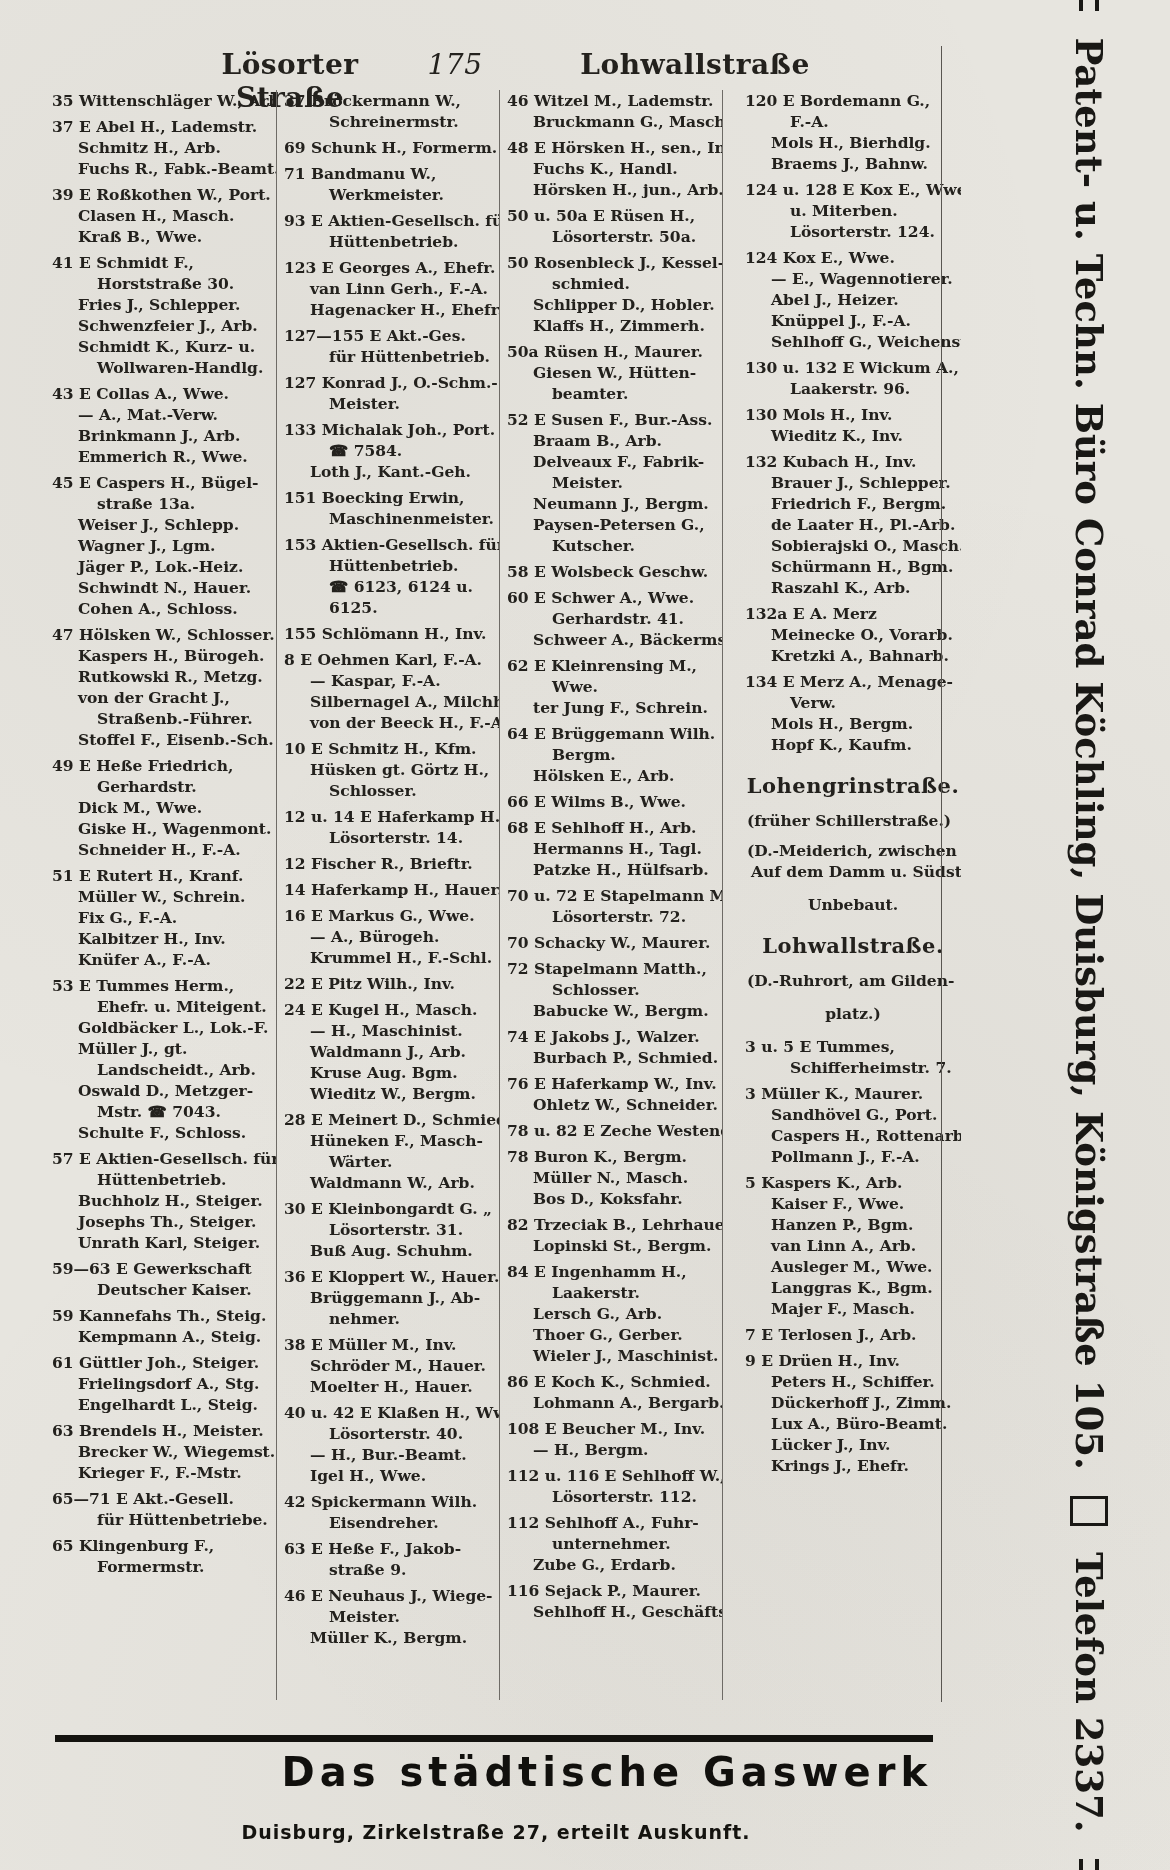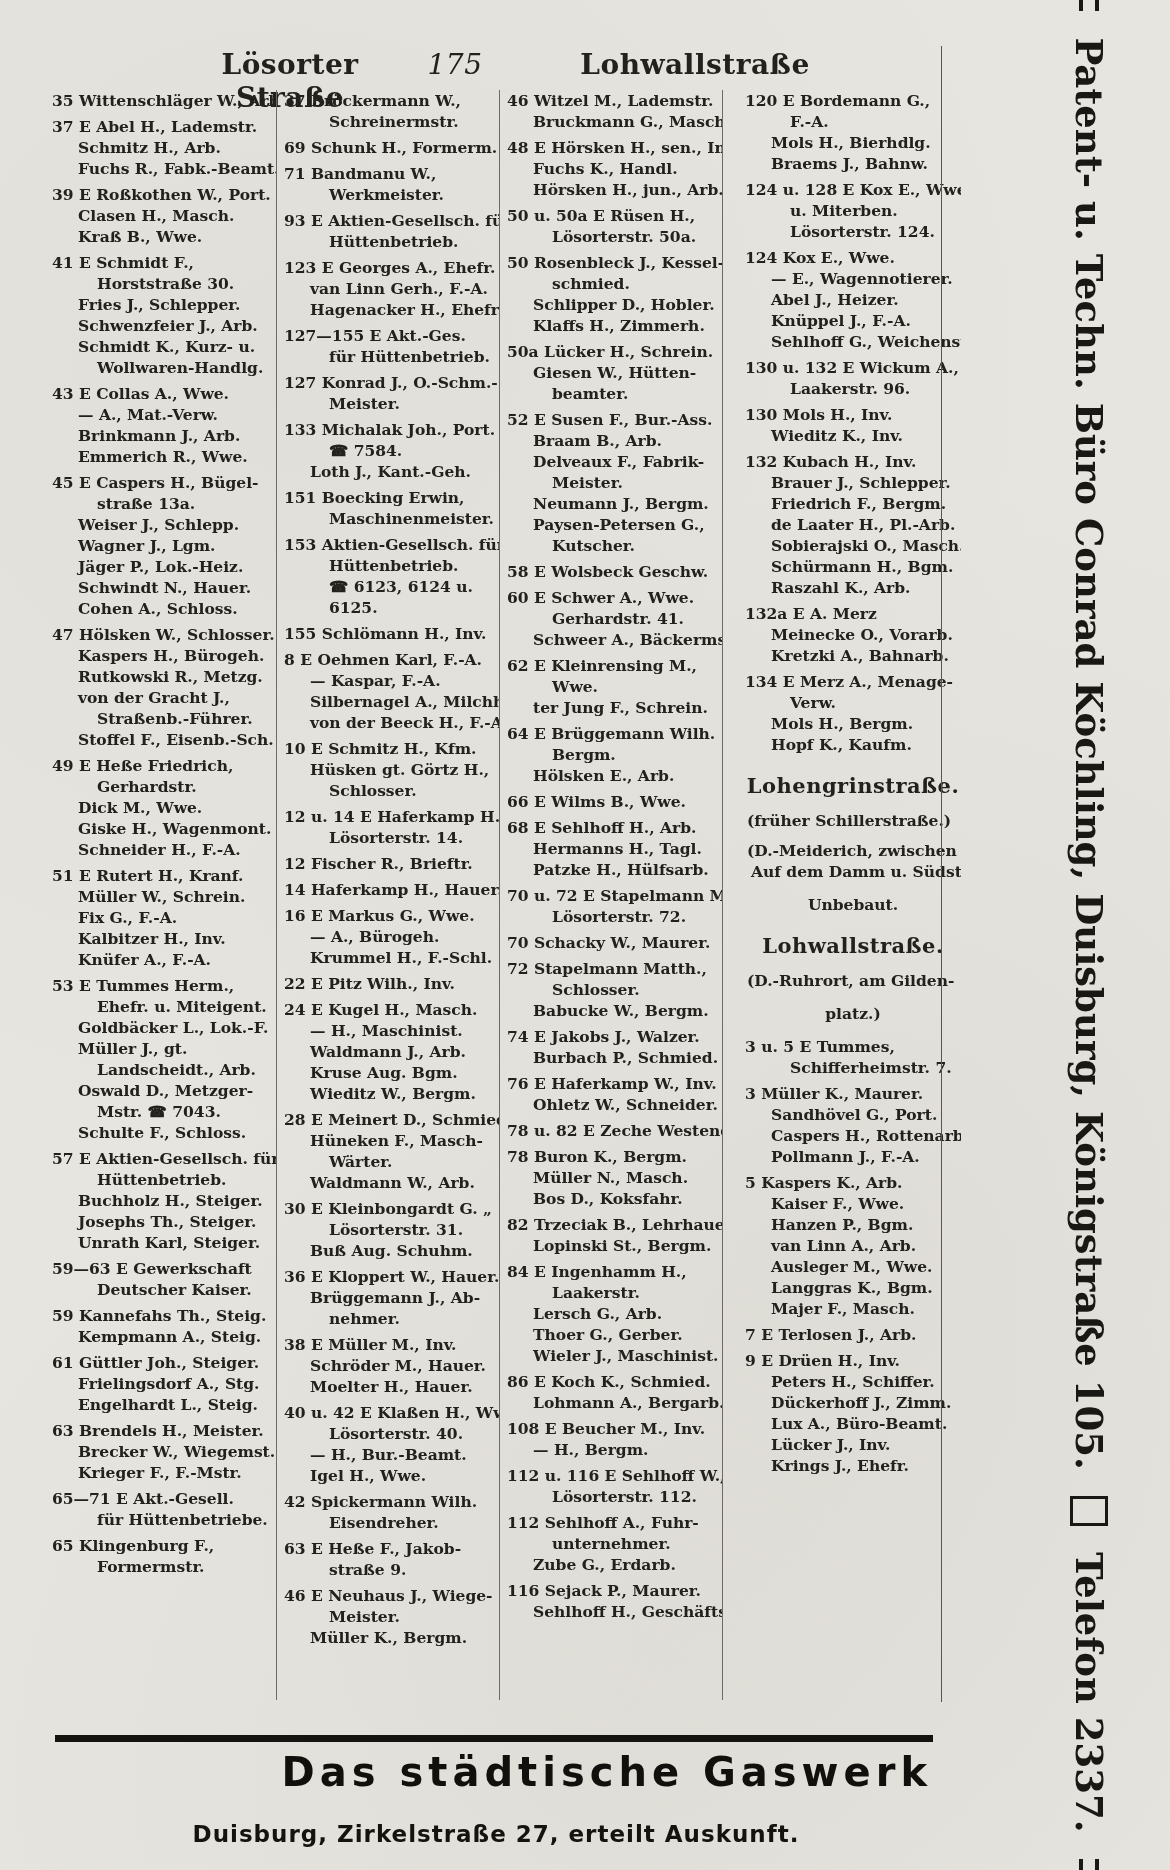--- a/index.html
+++ b/index.html
@@ -29,21 +29,21 @@
   .s-2{padding-left:45px;}
   .s-h{font-size:21px;text-align:center;margin:20px 0 14px;white-space:normal;letter-spacing:.5px;}
   .s-n{margin-top:9px;padding-left:2px;}
   .s-m{padding-left:6px;}
   .s-c{text-align:center;margin:12px 0;}
   .ad-divider{position:absolute;left:941px;top:46px;width:1px;height:1656px;background:#595651;}
   .bottom-rule{position:absolute;left:55px;top:1735px;width:878px;height:7px;background:#14130f;}
   .banner-title{position:absolute;top:1749px;left:44px;width:888px;text-align:right;
     font-family:"DejaVu Sans",sans-serif;font-weight:bold;font-size:40px;letter-spacing:5px;color:#11100d;}
   .banner-sub{position:absolute;top:1821px;left:52px;width:888px;text-align:center;
-    font-family:"DejaVu Sans",sans-serif;font-weight:bold;font-size:23px;letter-spacing:1px;color:#14130f;}
+    font-family:"DejaVu Sans",sans-serif;font-weight:bold;font-size:19px;letter-spacing:1px;color:#14130f;}
   .side-ad{position:absolute;left:0;top:0;width:0;height:0;}
   .side-ad-inner{position:absolute;left:1168px;top:4px;width:1862px;height:158px;
     transform:rotate(90deg);transform-origin:0 0;
     display:flex;align-items:center;justify-content:center;gap:26px;
     font-family:"DejaVu Serif",serif;font-weight:bold;font-size:37px;color:#191815;white-space:nowrap;}
   .ad-rule{width:66px;height:12px;border-top:4px solid #191815;border-bottom:4px solid #191815;flex:0 0 auto;}
   .ad-box{width:24px;height:32px;border:3px solid #191815;flex:0 0 auto;}
 </style>
 </head>
 <body>
@@ -203,21 +203,21 @@
         <div class="ln s-1">Bruckmann G., Masch.</div>
         <div class="ln s-0">48 E Hörsken H., sen., Inv.</div>
         <div class="ln s-1">Fuchs K., Handl.</div>
         <div class="ln s-1">Hörsken H., jun., Arb.</div>
         <div class="ln s-0">50 u. 50a E Rüsen H.,</div>
         <div class="ln s-2">Lösorterstr. 50a.</div>
         <div class="ln s-0">50 Rosenbleck J., Kessel-</div>
         <div class="ln s-2">schmied.</div>
         <div class="ln s-1">Schlipper D., Hobler.</div>
         <div class="ln s-1">Klaffs H., Zimmerh.</div>
-        <div class="ln s-0">50a Lücker H., Schrein.</div>
+        <div class="ln s-0">50a Rüsen H., Maurer.</div>
         <div class="ln s-1">Giesen W., Hütten-</div>
         <div class="ln s-2">beamter.</div>
         <div class="ln s-0">52 E Susen F., Bur.-Ass.</div>
         <div class="ln s-1">Braam B., Arb.</div>
         <div class="ln s-1">Delveaux F., Fabrik-</div>
         <div class="ln s-2">Meister.</div>
         <div class="ln s-1">Neumann J., Bergm.</div>
         <div class="ln s-1">Paysen-Petersen G.,</div>
         <div class="ln s-2">Kutscher.</div>
         <div class="ln s-0">58 E Wolsbeck Geschw.</div>

